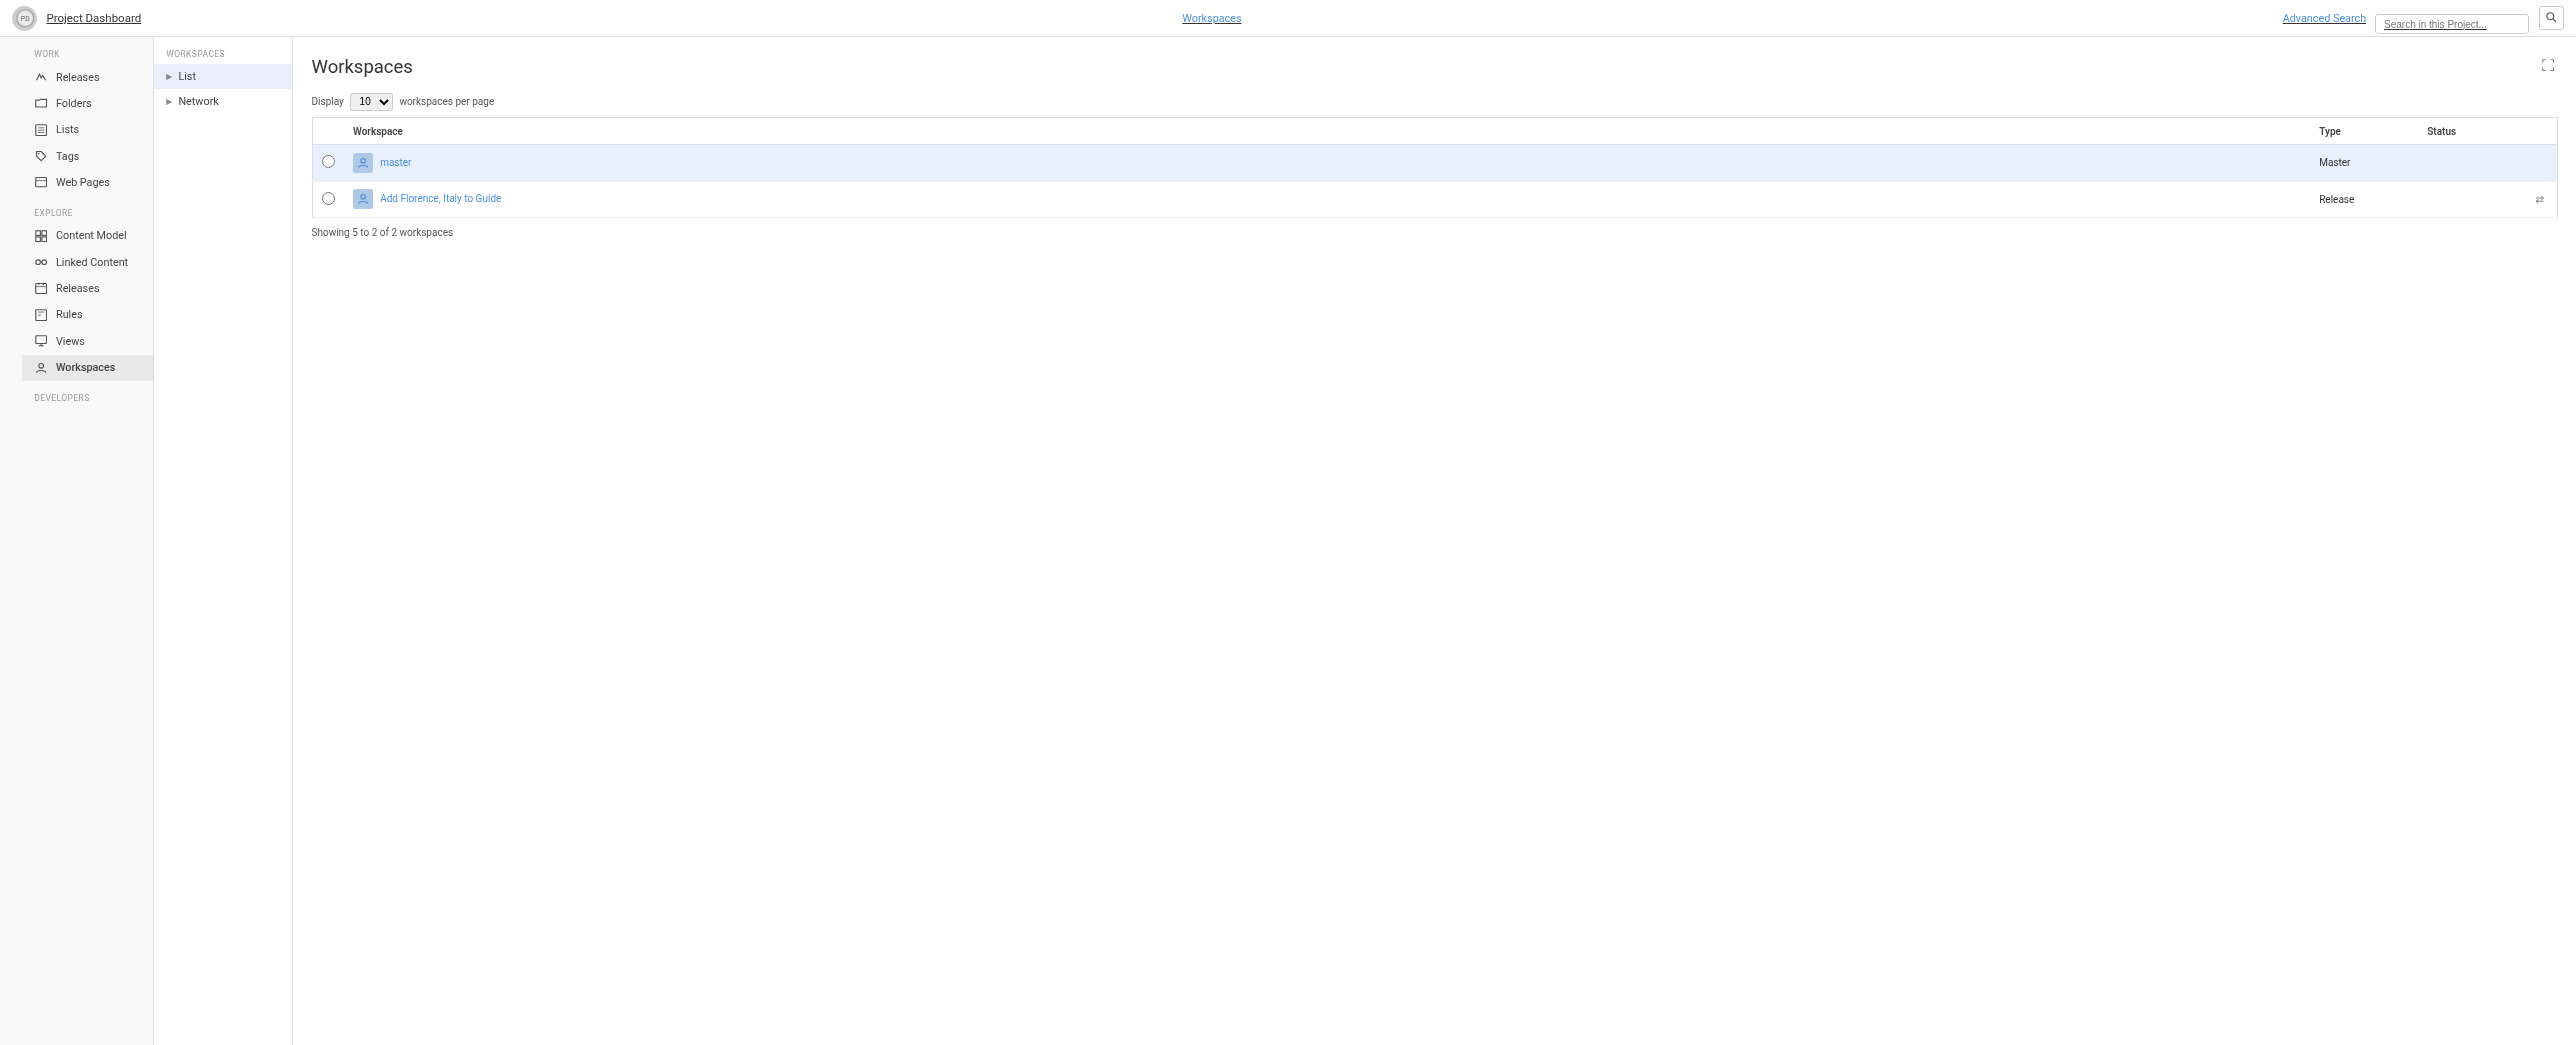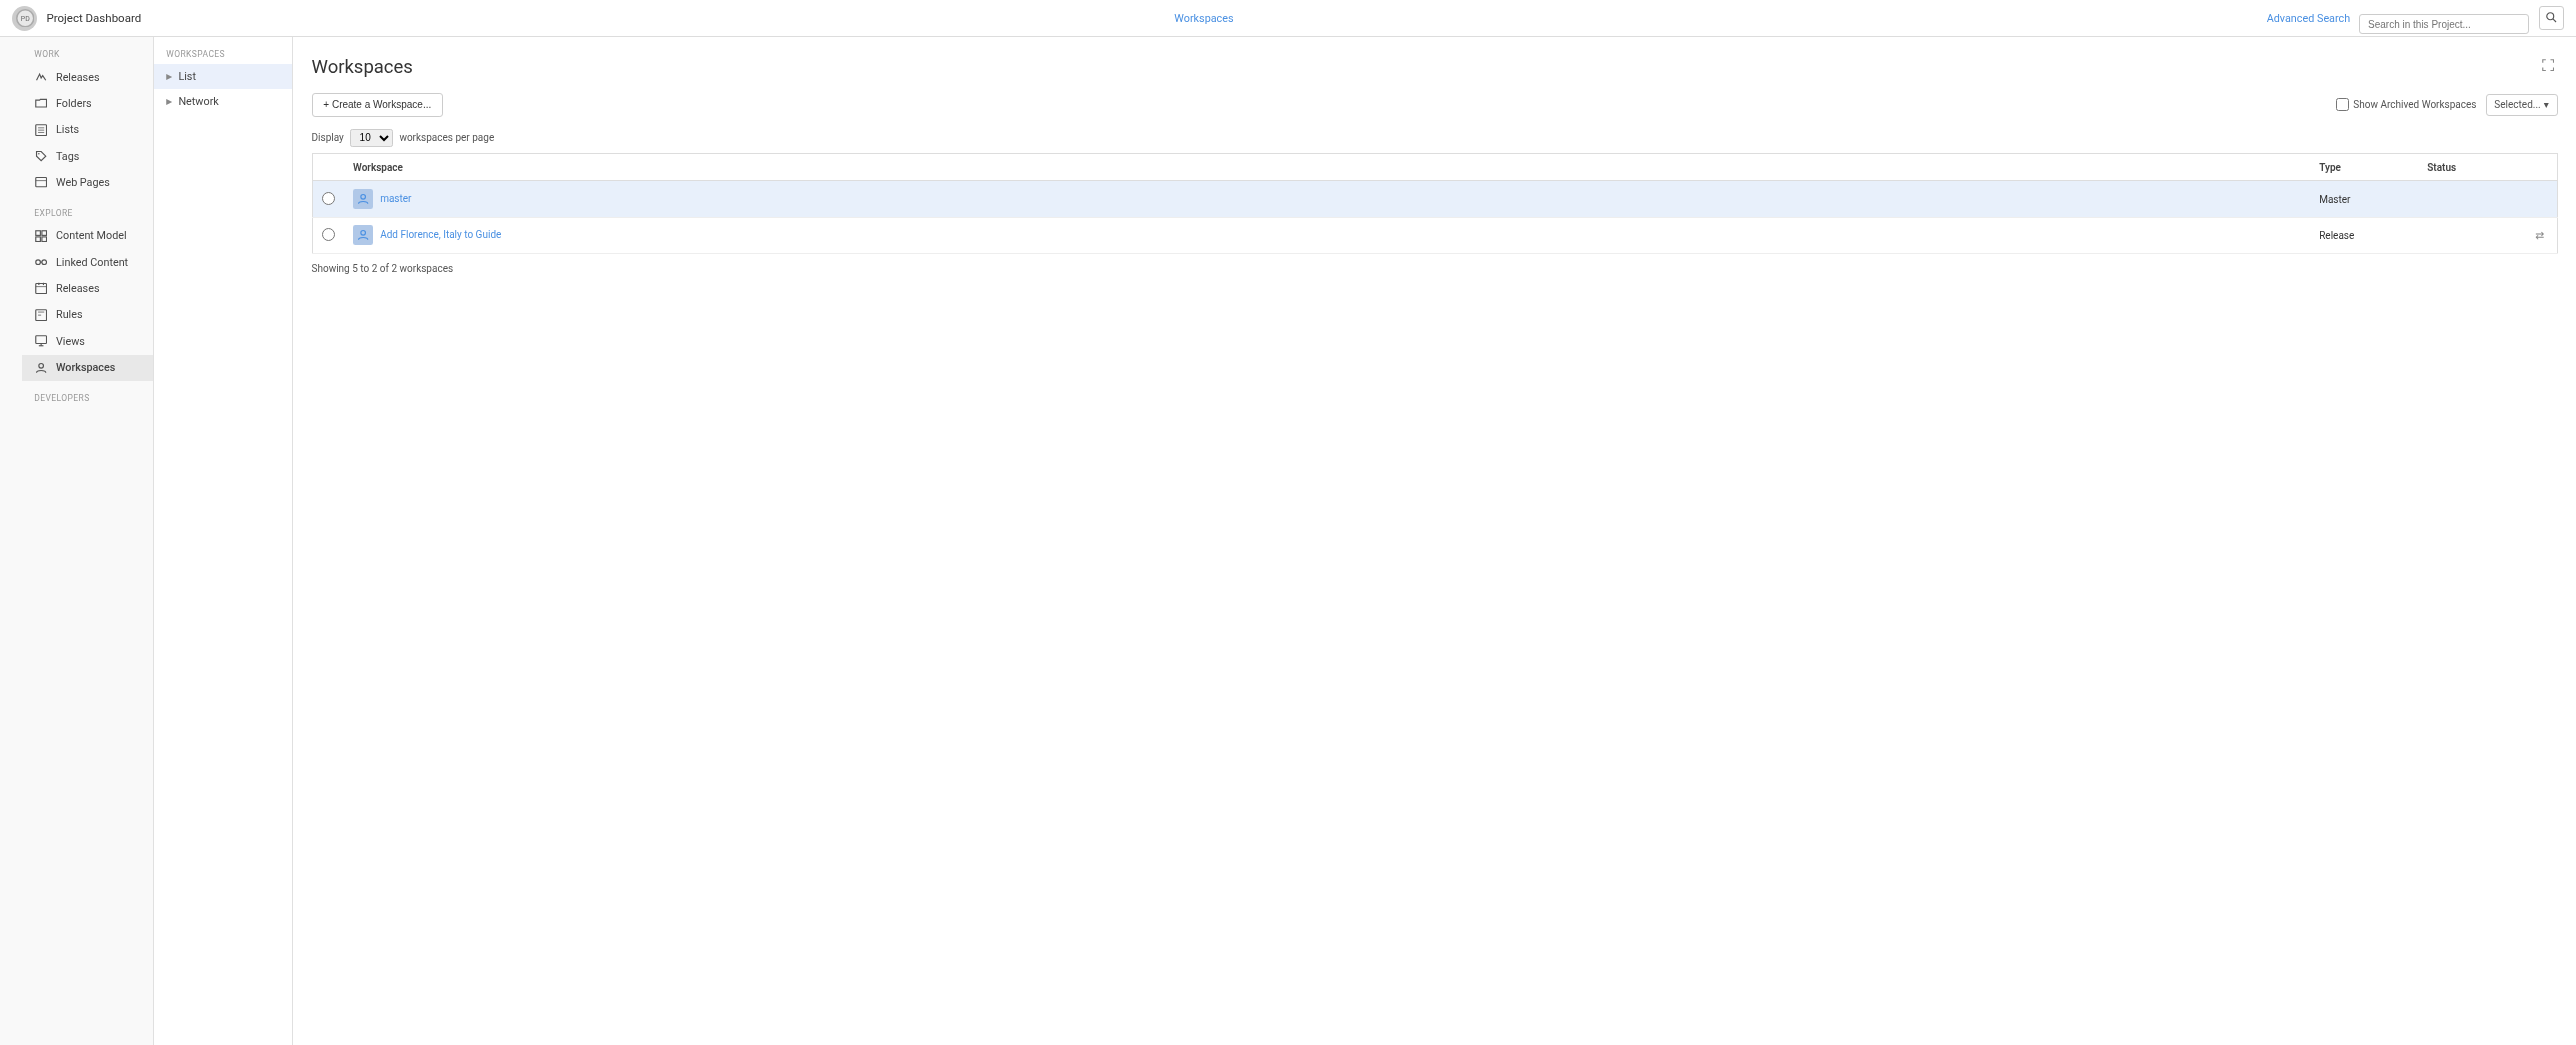--- a/index.html
+++ b/index.html
@@ -2,30 +2,30 @@
 <html style="font-size:12.3px"><head>
   <meta charset="utf-8">
   <style>
     * { box-sizing: border-box; margin: 0; padding: 0; }
     body { font-family: -apple-system, BlinkMacSystemFont, "Segoe UI", Roboto, sans-serif; font-size: 10.8px; color: #333; background: #fff; display: flex; flex-direction: column; height: 100vh; overflow: hidden; }
 
     
     .top-header {
       display: flex; align-items: center; justify-content: space-between;
       border-bottom: 0.8px solid #ddd; padding: 0 12.3px; height: 37px;
-      background: #fff; flex-shrink: 0;
+      background: #fff; flex-shrink: 0; text-decoration: underline;
     }
     .top-header-left { display: flex; align-items: center; gap: 9.2px; }
     .top-header-logo { width: 25px; height: 25px; background: #ccc; border-radius: 50%; display: flex; align-items: center; justify-content: center; font-size: 7.7px; color: #666; }
     .top-header-title { font-size: 11.5px; color: #333; }
     .top-header-nav { display: flex; align-items: center; gap: 12.3px; }
     .top-header-nav a { color: #4a90e2; text-decoration: none; font-size: 10.8px; }
     .top-header-right { display: flex; align-items: center; gap: 9.2px; justify-content: space-between; }
     .advanced-search-link { color: #4a90e2; font-size: 10.8px; text-decoration: none; }
-    .search-box { border: 0.8px solid #ccc; border-radius: 3.1px; padding: 3.8px 7.7px; font-size: 10px; width: 170px; color: #999; margin-top: 12px; }
+    .search-box { border: 0.8px solid #ccc; border-radius: 3.1px; padding: 3.8px 7.7px; font-size: 10px; width: 154px; color: #999; margin-top: 12px; }
     .search-icon-btn { background: #fff; border: 0.8px solid #ccc; border-radius: 3.1px; padding: 3.8px 6.2px; cursor: pointer; }
 
     
     .main-layout { display: flex; flex: 1; overflow: hidden; }
 
     
     .sidebar { width: 154px; background: #f9f9f9; border-right: 0.8px solid #e0e0e0; display: flex; flex-direction: column; overflow-y: auto; flex-shrink: 0; padding-left: 22px; }
     .sidebar-section-label { font-size: 8.5px; color: #999; text-transform: uppercase; letter-spacing: 0.4px; padding: 12.3px 12.3px 4.6px; }
     .sidebar-item { display: flex; align-items: center; gap: 7.7px; padding: 6.2px 12.3px; cursor: pointer; color: #444; font-size: 10.8px; }
     .sidebar-item.active { background: #e8e8e8; font-weight: 500; }
@@ -233,35 +233,20 @@
       <button class="fullscreen-btn" title="Fullscreen">
         <svg width="12.3" height="12.3" viewBox="0 0 16 16" fill="none">
           <path d="M1 5 V1 H5" stroke="#888" stroke-width="1.5" fill="none"></path>
           <path d="M11 1 H15 V5" stroke="#888" stroke-width="1.5" fill="none"></path>
           <path d="M15 11 V15 H11" stroke="#888" stroke-width="1.5" fill="none"></path>
           <path d="M5 15 H1 V11" stroke="#888" stroke-width="1.5" fill="none"></path>
         </svg>
       </button>
     </div>
 
-    <div class="toolbar">
-      <div class="toolbar-left">
-        <button class="create-btn">+ Create a Workspace...</button>
-      </div>
-      <div class="toolbar-right">
-        <label class="checkbox-label">
-          <input type="checkbox" style="">
-          <span>Show Archived Workspaces</span>
-        </label>
-        <div class="selected-dropdown">
-          <span>Selected...</span>
-          <span>▾</span>
-        </div>
-      </div>
-    </div>
 
     <div class="display-row">
       <span>Display</span>
       <select class="per-page-select">
         <option>10</option>
       </select>
       <span>workspaces per page</span>
     </div>
 
     <table class="workspace-table">

